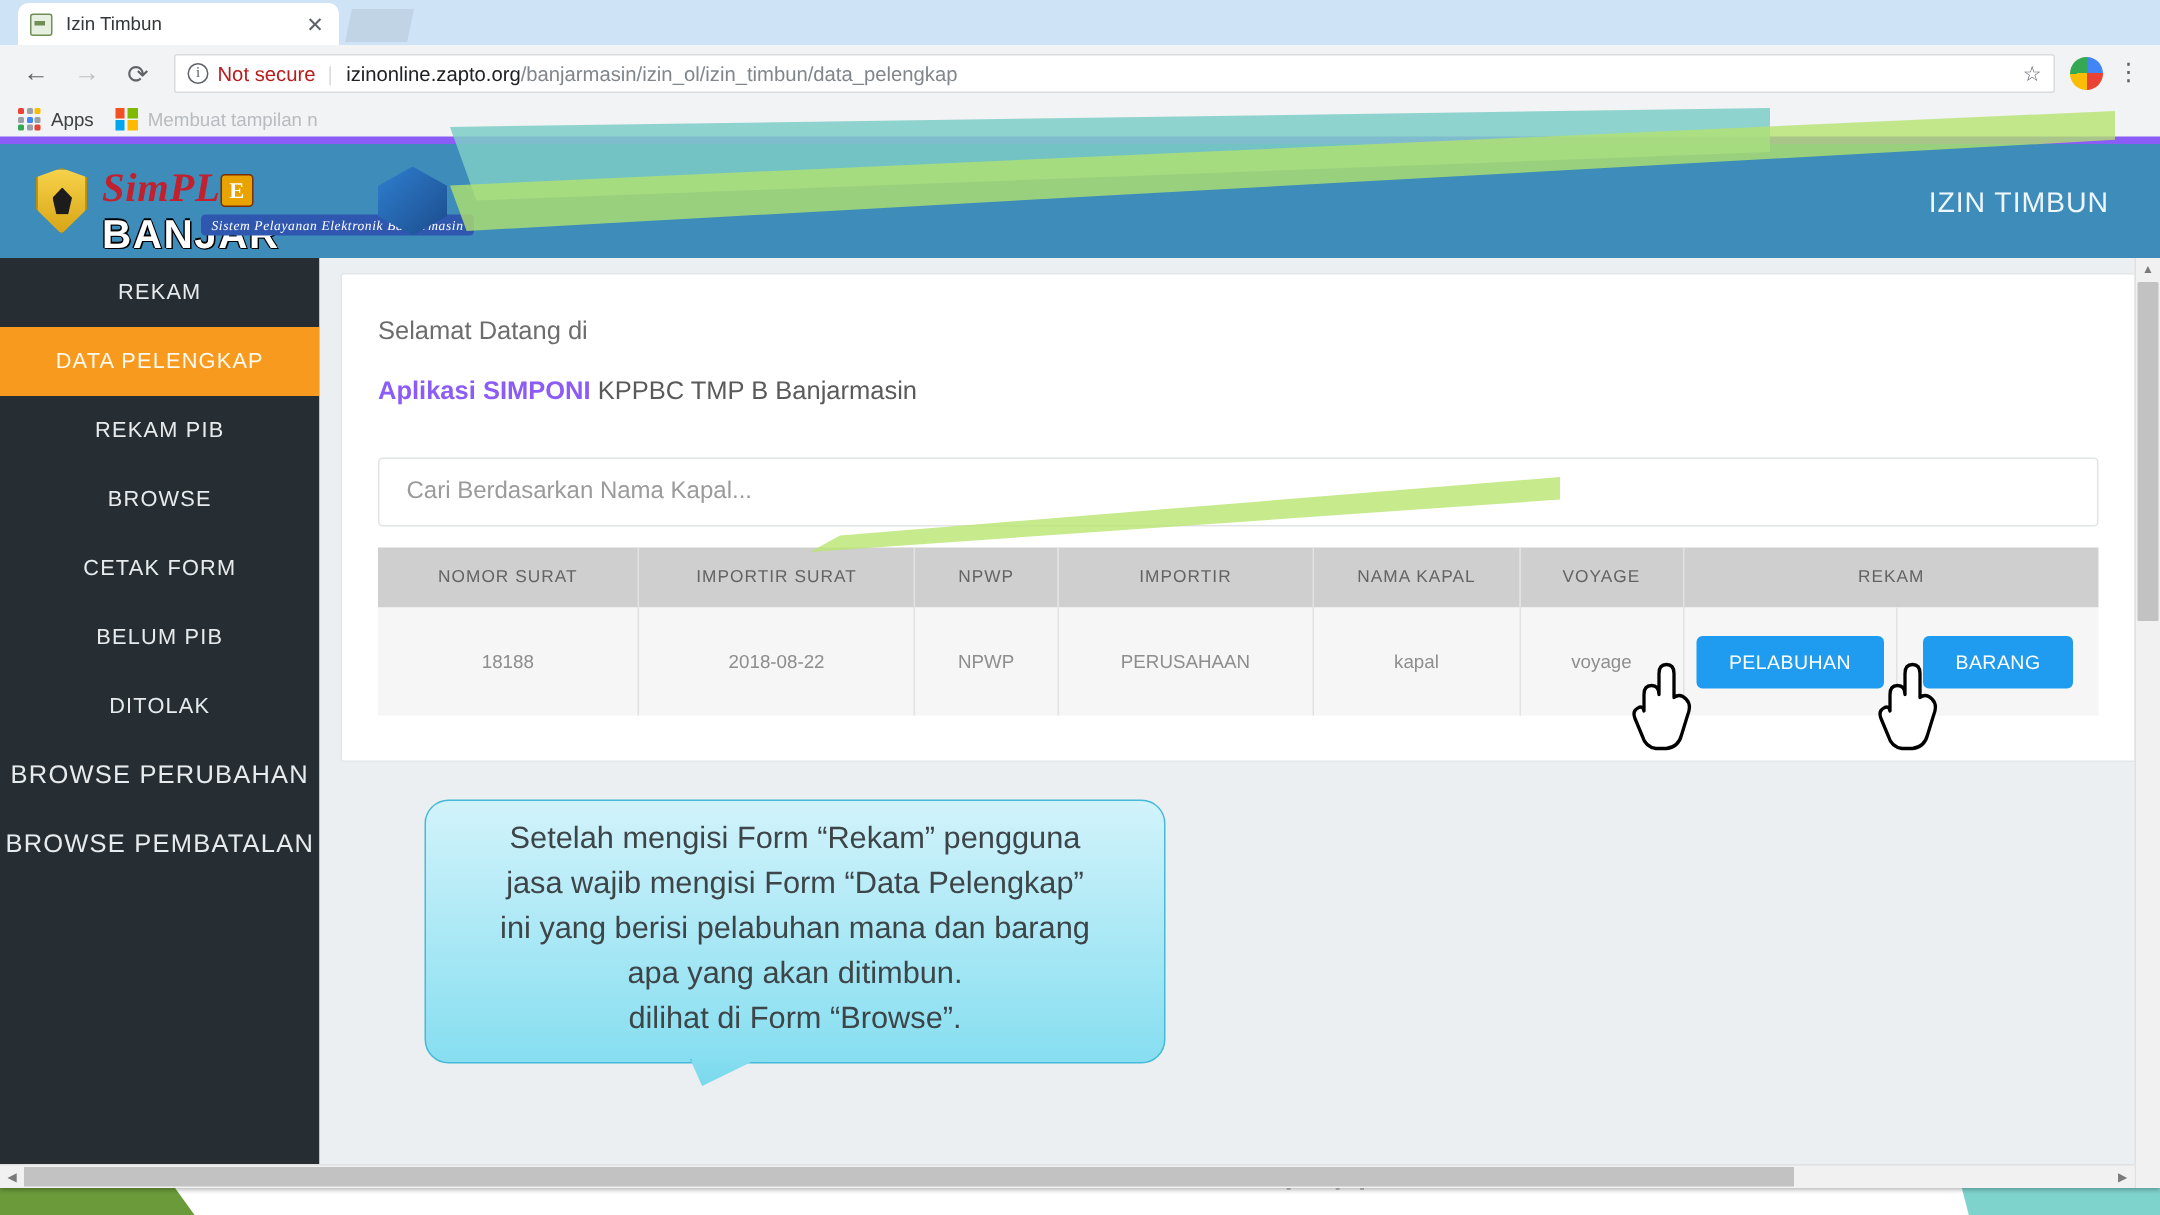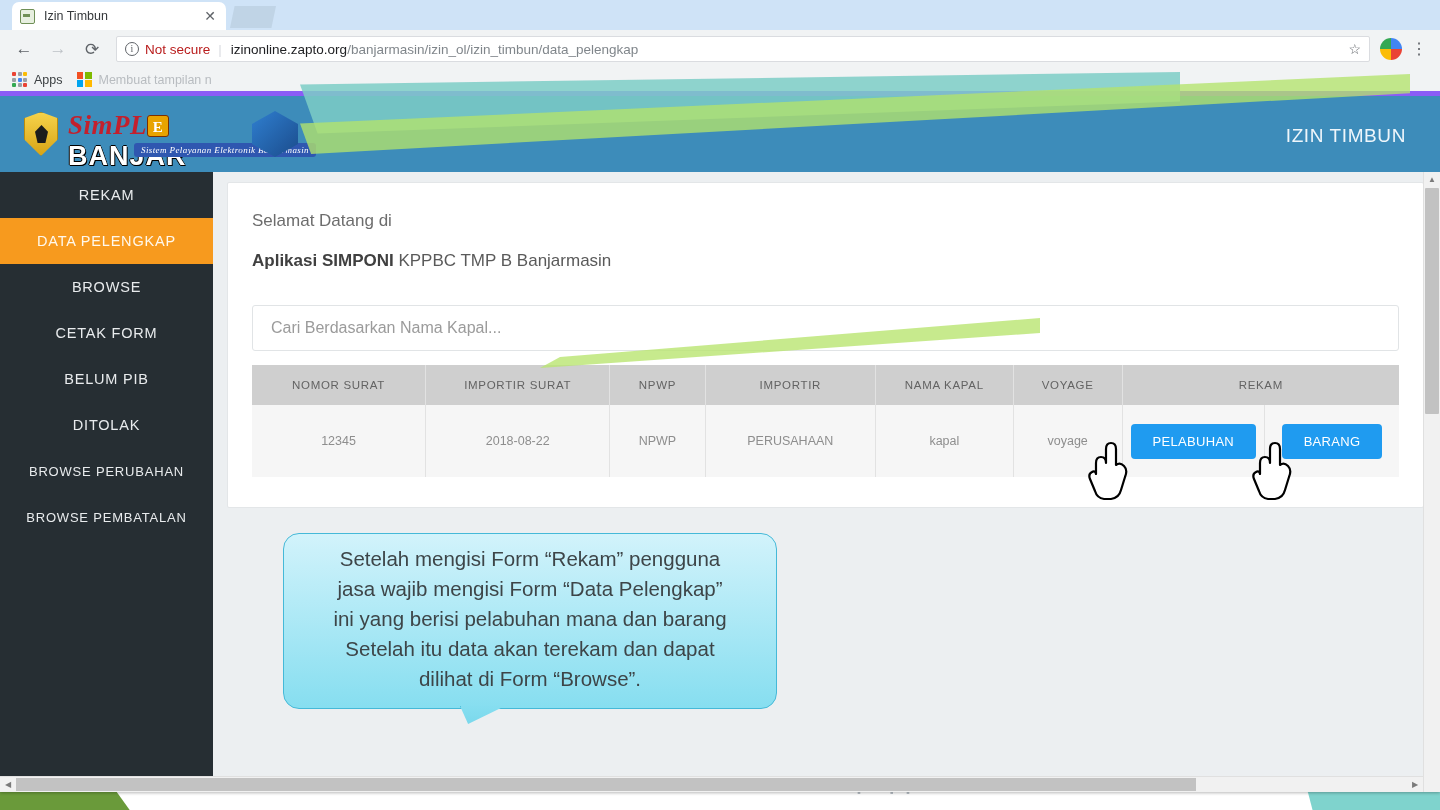--- a/index.html
+++ b/index.html
@@ -253,35 +253,35 @@
   .sidebar {
     width: 213px; flex: none; background: #262e33;
     padding-top: 0;
   }
   .side-item {
     height: 46px; display: flex; align-items: center;
     justify-content: center;
     color: #e8ebed; font-size: 14.5px; letter-spacing: .8px;
   }
   .side-item.active { background: #f79a1e; color: #fff8ec; }
-  .side-item.sm { font-size: 13px; }
+  .side-item.sm { font-size: 17px; }
 
   .content {
     flex: 1; background: #eceff1; position: relative;
     padding: 10px 16px 0 14px;
   }
   .card {
     background: #fff; border: 1px solid #e3e6e8;
     border-radius: 2px;
     padding: 28px 24px 22px 24px;
     min-height: 326px;
   }
   .welcome-1 { font-size: 17px; color: #6d6d6d; margin-bottom: 20px; }
   .welcome-2 { font-size: 17px; color: #5a5a5a; margin-bottom: 34px; }
-  .welcome-2 .hl { color: #404040; font-weight: bold; }
+  .welcome-2 .hl { color: #8b5cf6; font-weight: bold; }
 
   .search-box {
     height: 46px; border: 1px solid #e1e4e6; border-radius: 3px;
     display: flex; align-items: center; padding: 0 18px;
     font-size: 16px; color: #9b9b9b;
     margin-bottom: 14px; background: transparent;
   }
 
   table.data { width: 100%; border-collapse: collapse; }
   table.data th {
@@ -455,20 +455,23 @@
     </div>
 
     <div class="body-wrap">
 
       <nav class="sidebar">
         <div class="side-item">
           <span>REKAM</span>
         </div>
         <div class="side-item active">
           <span>DATA PELENGKAP</span>
+        </div>
+        <div class="side-item">
+          <span>REKAM PIB</span>
         </div>
         <div class="side-item">
           <span>BROWSE</span>
         </div>
         <div class="side-item">
           <span>CETAK FORM</span>
         </div>
         <div class="side-item">
           <span>BELUM PIB</span>
         </div>
@@ -501,21 +504,21 @@
                 <th style="width:174px">IMPORTIR SURAT</th>
                 <th style="width:90px">NPWP</th>
                 <th style="width:161px">IMPORTIR</th>
                 <th style="width:130px">NAMA KAPAL</th>
                 <th style="width:103px">VOYAGE</th>
                 <th colspan="2">REKAM</th>
               </tr>
             </thead>
             <tbody>
               <tr>
-                <td>12345</td>
+                <td>18188</td>
                 <td>2018-08-22</td>
                 <td>NPWP</td>
                 <td>PERUSAHAAN</td>
                 <td>kapal</td>
                 <td>voyage</td>
                 <td class="act">
                   <span class="btn-blue">PELABUHAN</span>
                 </td>
                 <td class="act">
                   <span class="btn-blue">BARANG</span>
@@ -556,15 +559,15 @@
     <path d="M8 30 L8 22 Q8 16 13 16 Q18 16 18 22 L18 8 Q18 2 23 2 Q28 2 28 8 L28 24
              Q32 21 36 25 Q40 29 37 36 L33 49 Q31 57 23 58 L16 58 Q9 57 7 50 L2 38
              Q0 33 4 31 Q7 29 8 33 Z" fill="#ffffff" stroke="#000000" stroke-width="2.2" stroke-linejoin="round"></path>
   </svg>
 </div>
 
 <div id="callout">
   <div>Setelah mengisi Form “Rekam” pengguna</div>
   <div>jasa wajib mengisi Form “Data Pelengkap”</div>
   <div>ini yang berisi pelabuhan mana dan barang</div>
-  <div>Setelah itu data akan terekam dan dapat</div>
+  <div>apa yang akan ditimbun.</div>
   <div>dilihat di Form “Browse”.</div>
 </div>
 
 </body></html>

